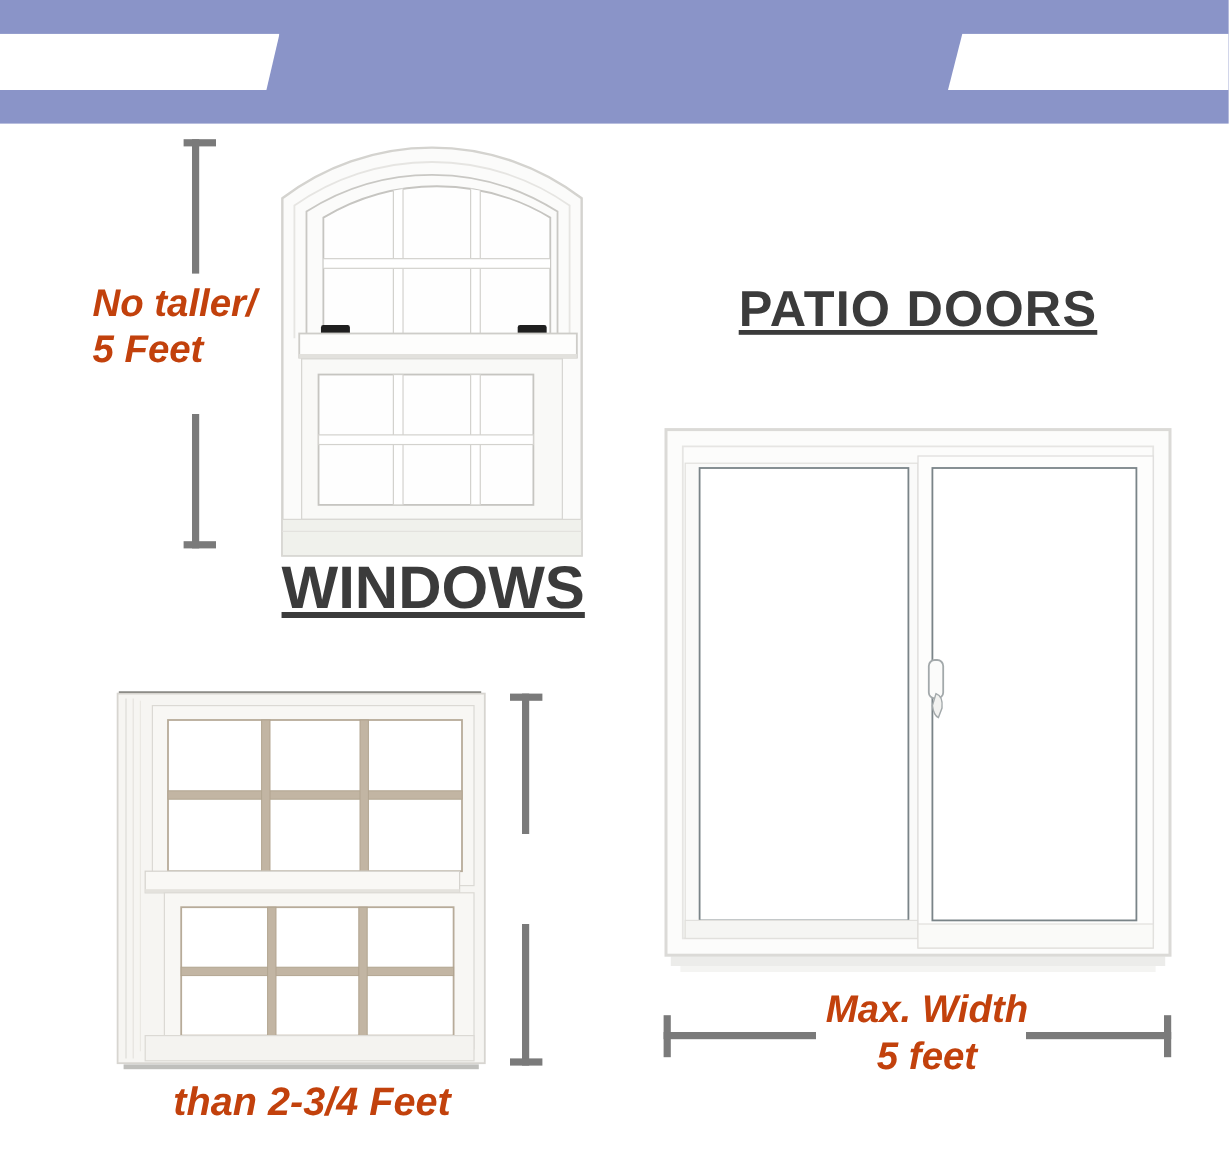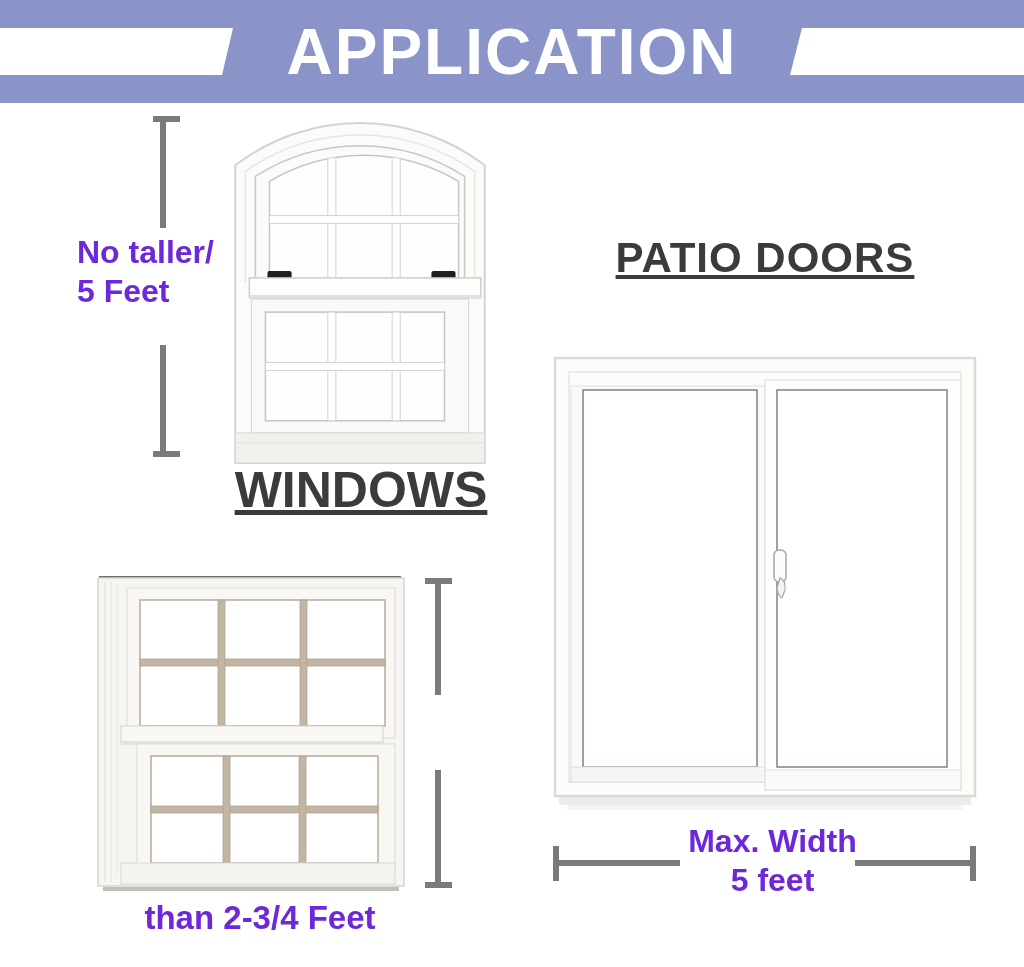--- a/index.html
+++ b/index.html
@@ -18,41 +18,40 @@
   }
   .banner-title {
     color:#ffffff; font-size:64px; font-weight:bold; letter-spacing:2px;
     line-height:1; white-space:nowrap;
   }
   .banner-shape { position:absolute; top:28px; height:47px; background:#ffffff; }
   .banner-shape-left  { left:0;     width:233px; clip-path:polygon(0 0, 100% 0, calc(100% - 11px) 100%, 0 100%); }
   .banner-shape-right { left:790px; width:234px; clip-path:polygon(12px 0, 100% 0, 100% 100%, 0 100%); }
 
   
-  .note { position:absolute; font-weight:bold; color:#6d28d9; }
+  .note { position:absolute; font-weight:bold; color:#c2410c;font-style:italic; }
   .max-size-note { left:77px; top:233px; font-size:32px; line-height:38.5px; text-align:left; }
   .min-size-note { left:110px; top:898px; width:300px; font-size:33px; line-height:39px; text-align:center; }
   .max-width-note { left:630px; top:822px; width:285px; font-size:32px; line-height:39px; text-align:center; }
   .section-heading { position:absolute; font-weight:bold; color:#3b3b3b; white-space:nowrap; text-align:center;text-decoration:underline; }
   .windows-label { left:231px; top:467px; width:260px; font-size:50px; line-height:46px; }
   .patio-heading { left:555px; top:234px; width:420px; font-size:42px; line-height:48px; letter-spacing:1px; }
 
   
   .meas { position:absolute; background:#7a7a7a; }
 
   
   svg { display:block; }
 </style>
 </head>
 <body>
 
 <header class="banner">
   <div class="banner-shape banner-shape-left"></div>
   <div class="banner-shape banner-shape-right"></div>
-  <h1 class="banner-title">APPLICATION</h1>
 </header>
 
 <div>
   <div class="meas" style="left:153px; top:116px; width:27px; height:6px;"></div>
   <div class="meas" style="left:160px; top:116px; width:6px; height:112px;"></div>
   <div class="meas" style="left:160px; top:345px; width:6px; height:112px;"></div>
   <div class="meas" style="left:153px; top:451px; width:27px; height:6px;"></div>
 </div>
 
 <div class="note max-size-note">

